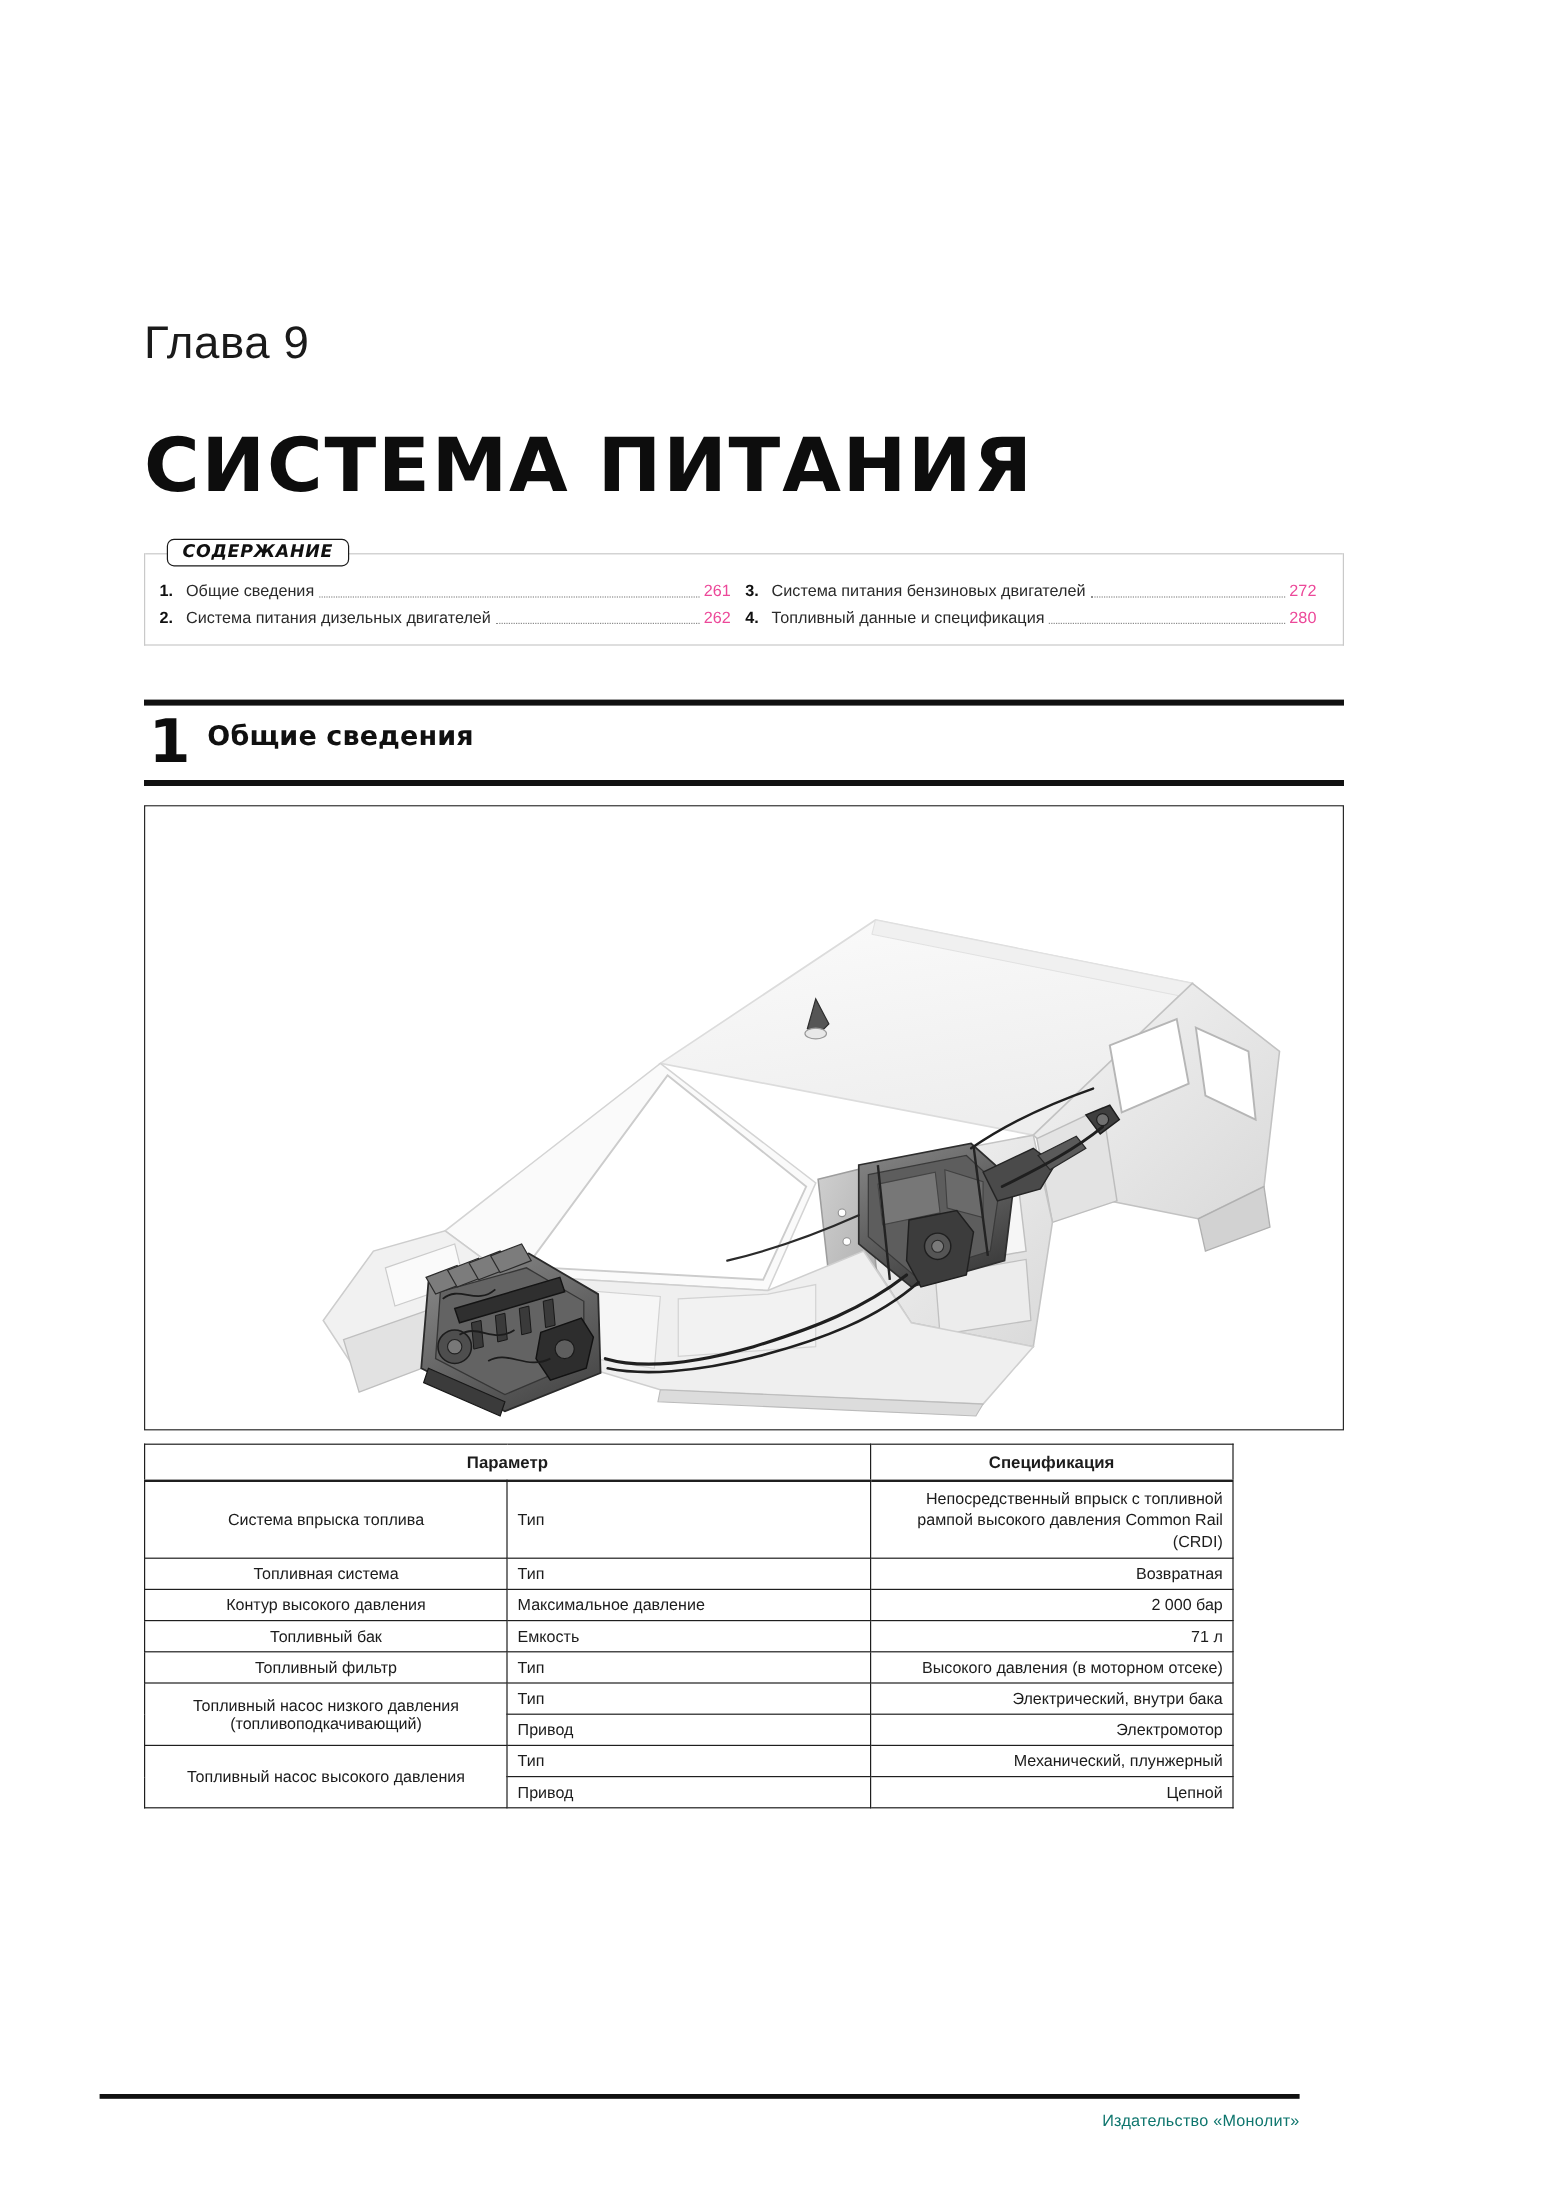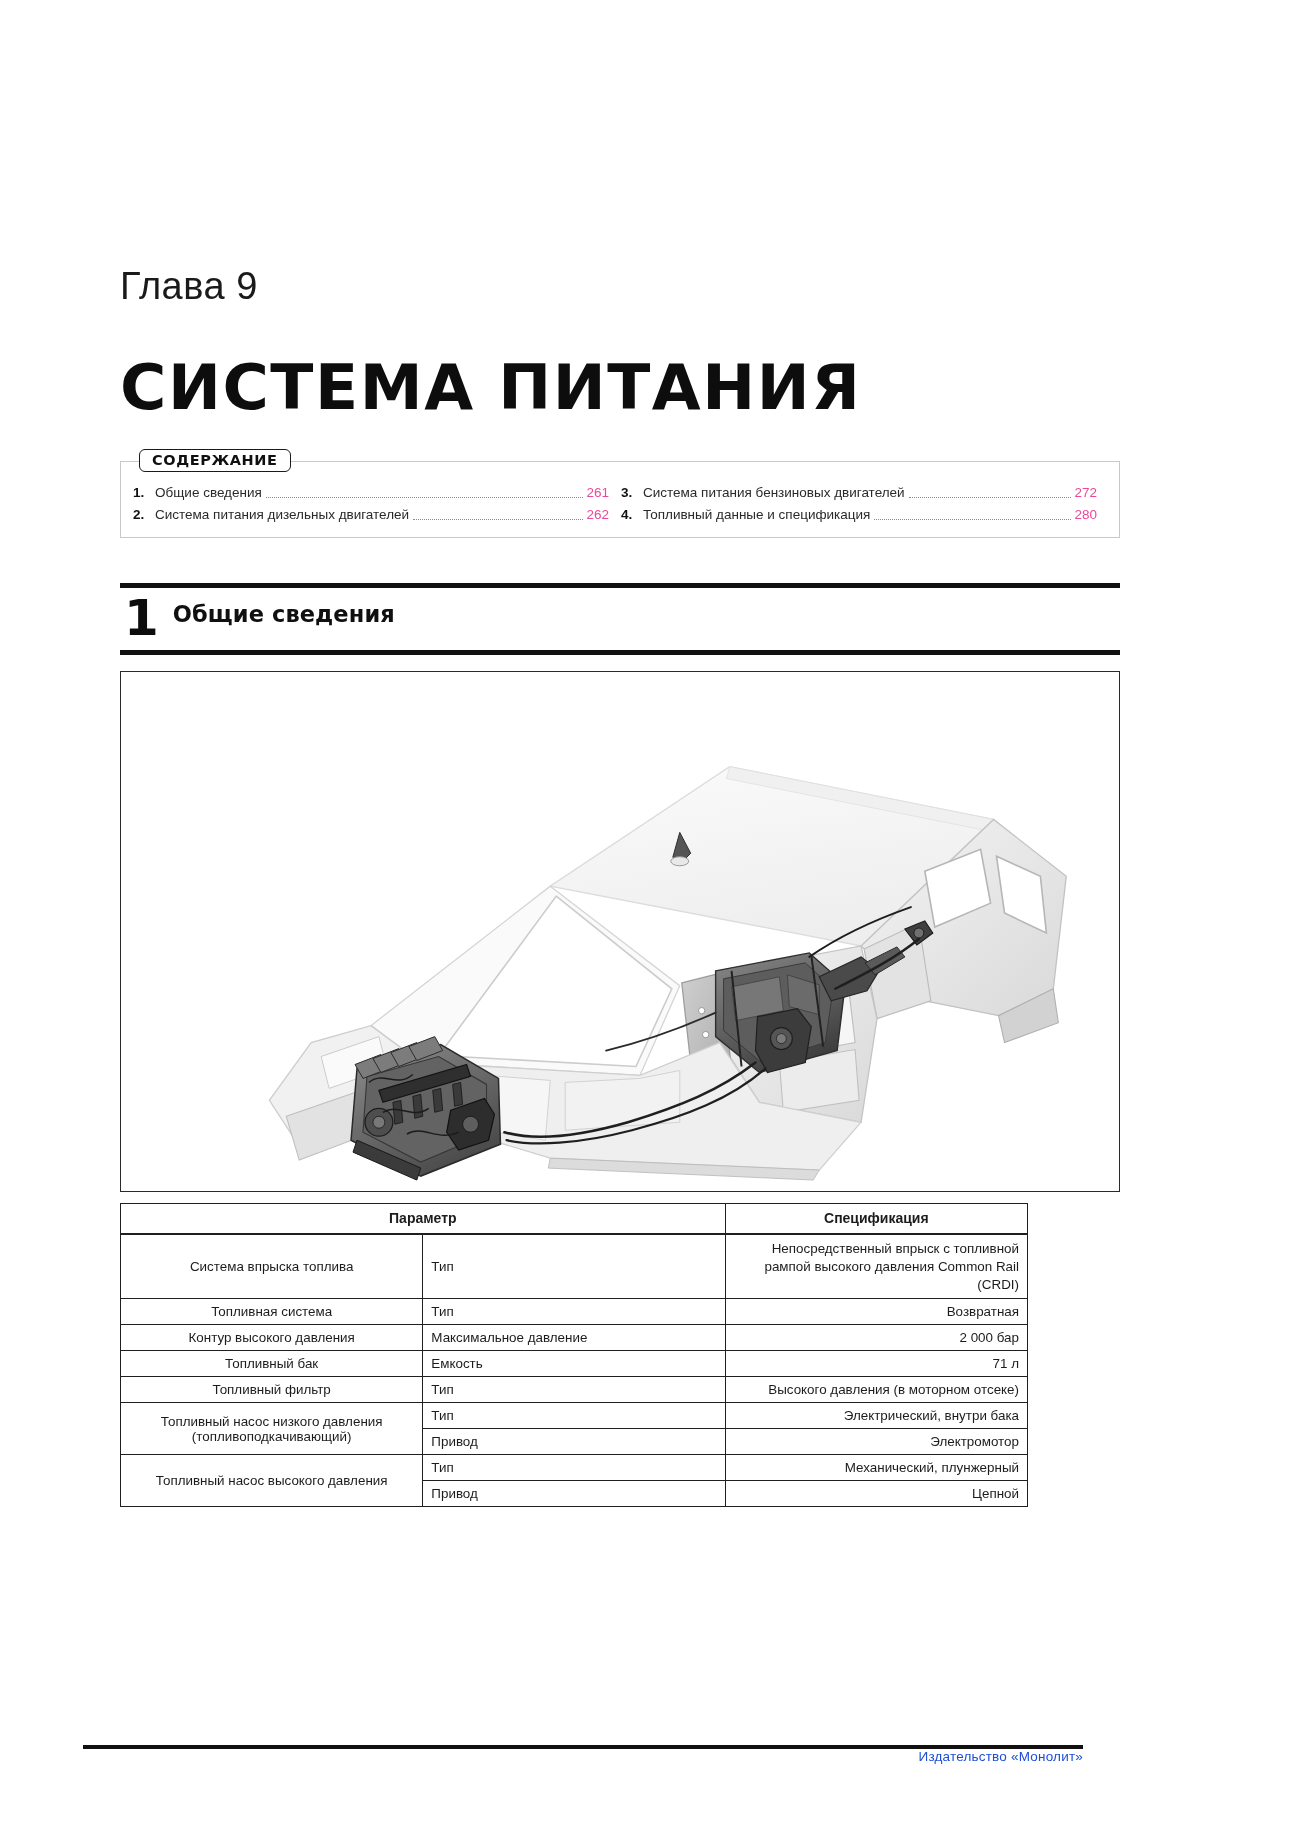--- a/index.html
+++ b/index.html
@@ -76,20 +76,21 @@
   .toc-badge {
     position: absolute;
     top: -12px;
     left: 18px;
     background: #fff;
     border: 1.6px solid #1a1a1a;
     border-radius: 6px;
     padding: 2px 12px 3px 12px;
     font-size: 14.5px;
     font-weight: 700;
+    font-style: italic;
     letter-spacing: 0.6px;
     color: #101010;
     font-family: "DejaVu Sans", sans-serif;
   }
   .toc-cols {
     display: flex;
     padding: 22px 10px 0 12px;
     gap: 0px;
   }
   .toc-col {
@@ -218,23 +219,24 @@
     left: 83px;
     top: 1745px;
     width: 1000px;
   }
   .footer-rule {
     height: 4px;
     background: #111;
     width: 100%;
   }
   .footer-text {
+    margin-top: 11px;
     text-align: right;
     font-size: 13.5px;
-    color: #1d4ed8;
+    color: #0f766e;
     letter-spacing: 0.2px;
   }
 </style>
 </head>
 <body>
 
 <div class="page">
   <div class="content">
 
     <div class="chapter-label">Глава 9</div>

